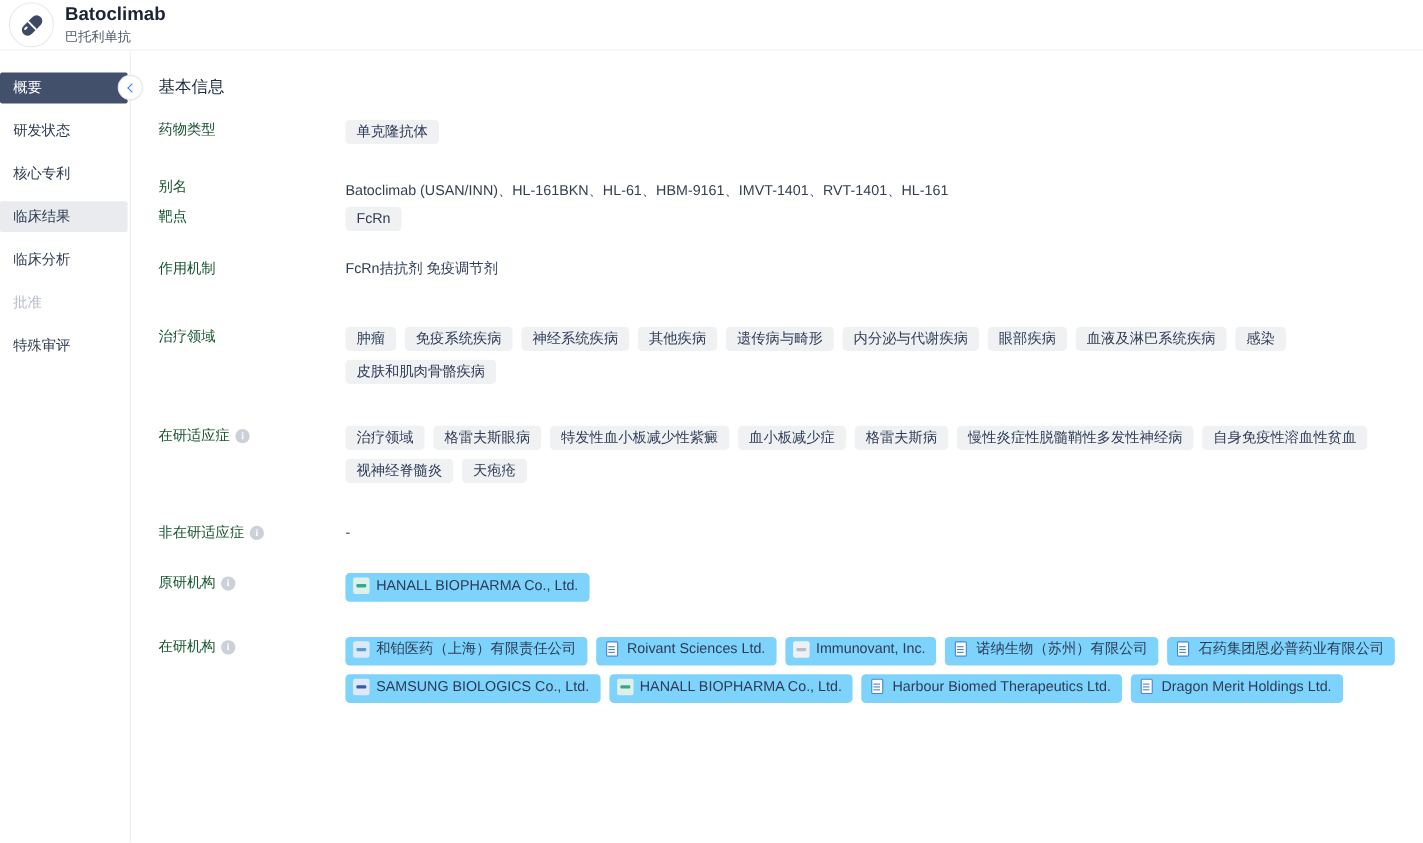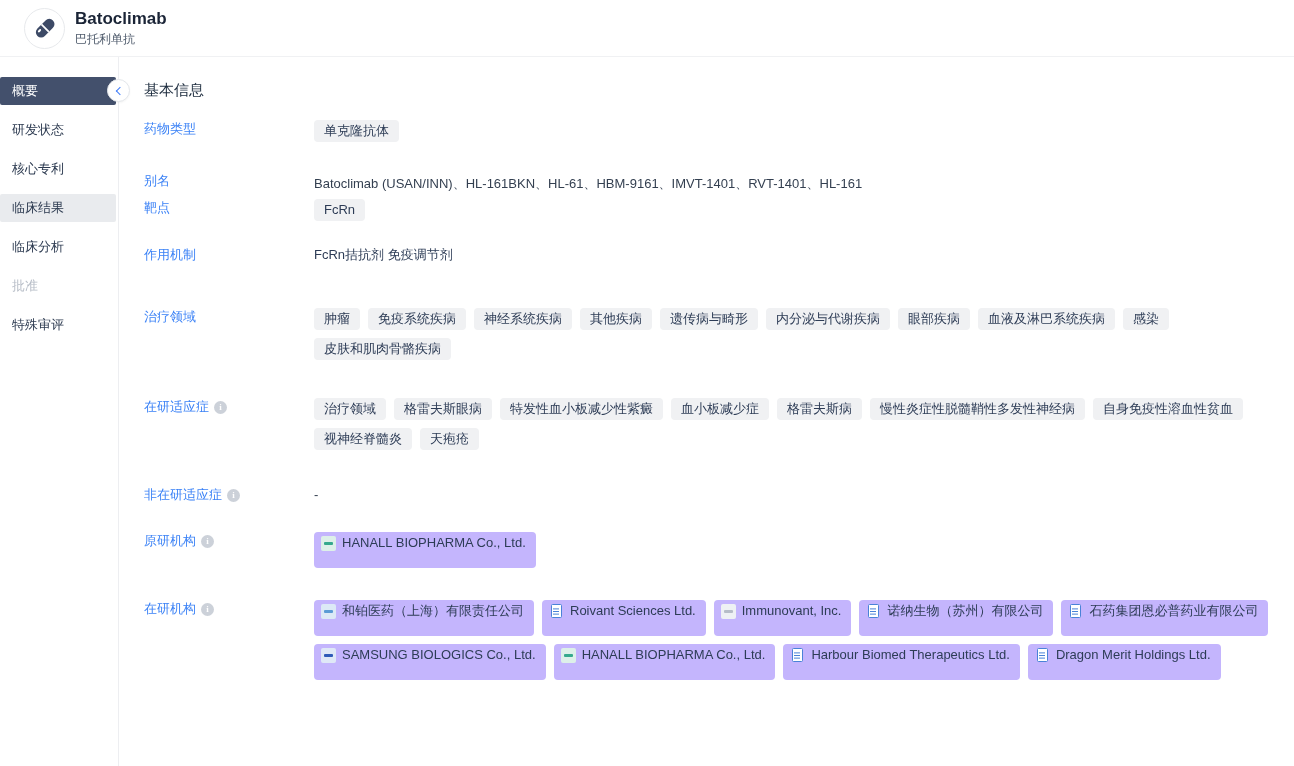--- a/index.html
+++ b/index.html
@@ -1,21 +1,21 @@
 <!DOCTYPE html>
 <html><head>
 <meta charset="utf-8">
 <style>
   * { margin:0; padding:0; box-sizing:border-box; }
   html,body { width:1294px; height:766px; background:#fff; overflow:hidden;
     font-family:"Liberation Sans","DejaVu Sans",sans-serif; }
   .app { width:1294px; height:766px; display:flex; flex-direction:column; }
 
   
-  .hdr { height:57px; flex:none; display:flex; align-items:center; padding-left:24px;
+  .hdr { height:46px; flex:none; display:flex; align-items:center; padding-left:8px;
     border-bottom:1px solid #f0f1f3; }
   .logo-circle { width:41px; height:41px; border-radius:50%; background:#fff;
     border:1px solid #e7e9ec; display:flex; align-items:center; justify-content:center; flex:none; }
   .hdr-titles { margin-left:10px; }
   .hdr-title { font-size:17px; font-weight:bold; color:#1a2436; line-height:20px; }
   .hdr-sub { font-size:12px; color:#4e5a6b; margin-top:2px; }
 
   .body { flex:1; display:flex; min-height:0; }
 
   
@@ -34,35 +34,35 @@
     display:flex; align-items:center; justify-content:center; cursor:pointer;
     box-shadow:0 1px 2px rgba(0,0,0,.04); }
   .chev { width:6px; height:6px; border-left:1.6px solid #3e7bfa; border-bottom:1.6px solid #3e7bfa;
     transform:rotate(45deg); margin-left:2px; }
   .section-title { font-size:15px; font-weight:500; color:#1c2b3d; margin-bottom:16px; }
 
   .row { display:flex; align-items:flex-start; }
   .r1{margin-bottom:26px}.r2{}.r3{margin-bottom:21px}.r4{margin-bottom:40px}
   .r5{margin-bottom:34px}.r6{margin-bottom:32px}.r7{margin-bottom:24px}.r8{margin-bottom:28px}
   .r9{margin-bottom:32px}
-  .row-label { width:170px; flex:none; font-size:13px; color:#3b82f6; padding-top:4px;
+  .row-label { width:170px; flex:none; font-size:13px; color:#14532d; padding-top:4px;
     display:flex; align-items:center; }
   .row-value { flex:1; min-width:0; font-size:13px; color:#333f50; padding-top:4px; line-height:17px; }
   .row-value.plain { padding-top:4px; }
   .moa-val { font-weight:500; color:#2d3c56; }
 
   .alias p { line-height:23px; }
   .alias p + p { margin-top:9px; }
 
   .tags { display:flex; flex-wrap:wrap; gap:8px; }
   .tag { background:#f0f1f3; color:#2d3c56; border-radius:4px; padding:3px 10px;
     font-size:13px; line-height:16px; display:inline-flex; align-items:center; cursor:pointer; }
   .tag.static { cursor:default; }
 
-  .org-tag { background:#c4b5fd; color:#2d3c56; border-radius:4px; padding:3px 10px 17px 7px;
+  .org-tag { background:#7dd3fc; color:#2d3c56; border-radius:4px; padding:3px 10px 7px 7px;
     font-size:13px; line-height:16px; display:inline-flex; align-items:center; cursor:pointer; }
   .org-icon { width:15px; height:15px; margin-right:6px; border-radius:2px; flex:none;
     display:inline-flex; align-items:center; justify-content:center; position:relative; }
   .org-icon.logo::after { content:""; width:9px; height:3px; border-radius:1px;
     background:var(--mark,#9aa2ae); }
   .org-icon.doc::before { content:""; width:9px; height:12px; border:1.2px solid #4a82d8;
     border-radius:1.5px; background:#fff; }
   .org-icon.doc::after { content:""; position:absolute; left:4px; top:7px; width:6px; height:1.2px;
     background:#4a82d8; box-shadow:0 -2.6px 0 #4a82d8, 0 2.6px 0 #4a82d8; }
 

